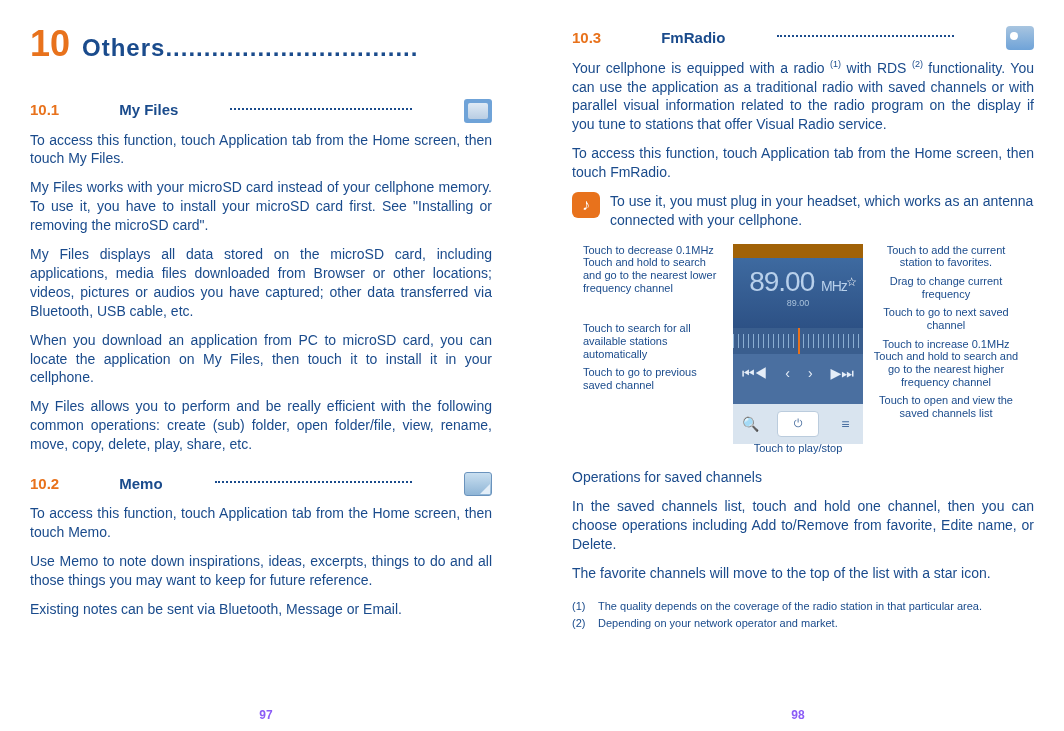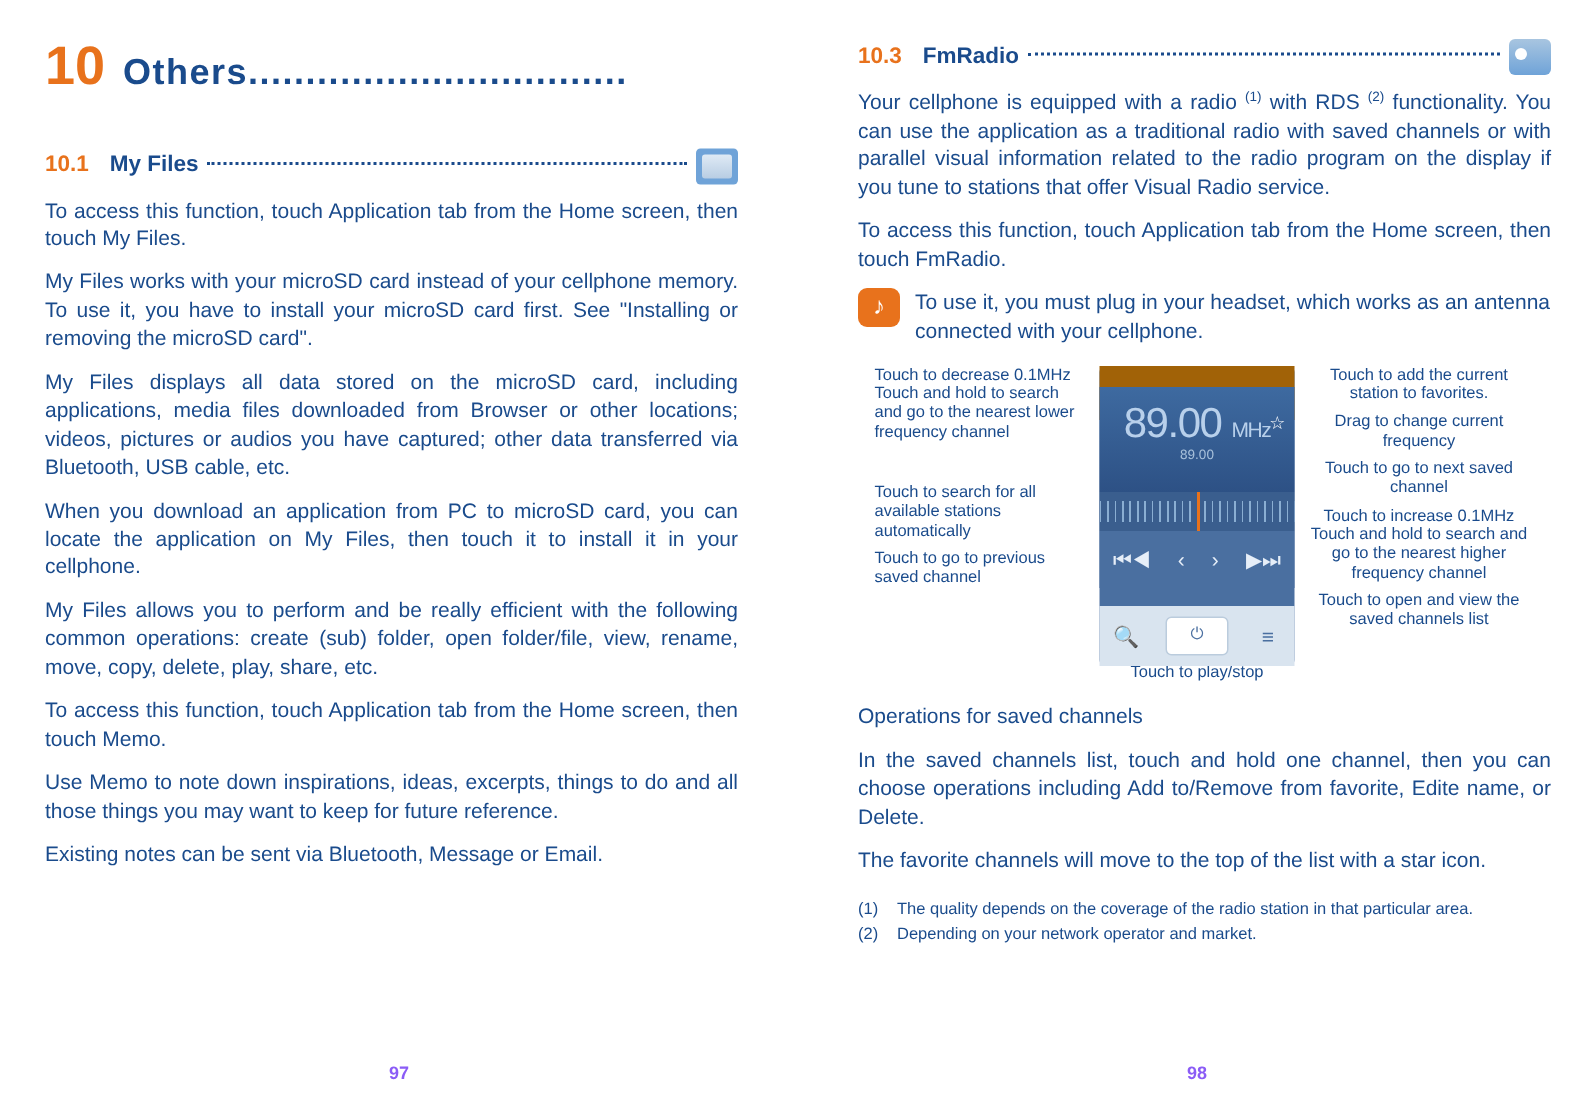--- a/index.html
+++ b/index.html
@@ -16,21 +16,21 @@
   }
   .col {
     width: 50%;
     padding: 20px 40px 20px 30px;
     position: relative;
   }
   .col-right { padding: 20px 30px 20px 40px; }
   .chapter-line { display:flex; align-items:baseline; gap:12px; margin-bottom:30px; }
   .chapter-num { font-size:36px; font-weight:bold; color:#e8721c; }
   .chapter-title { font-size:24px; font-weight:bold; color:#1a4b8c; letter-spacing:1px; }
-  .section-head { display:flex; align-items:center; margin-top:18px; margin-bottom:8px; }
+  .section-head { display:flex; align-items:center; margin-top:18px; margin-bottom:8px;gap:46px; }
   .sec-num { color:#e8721c; font-weight:bold; font-size:15px; margin-right:14px; }
   .sec-title { color:#1a4b8c; font-weight:bold; font-size:15px; }
   .sec-dots { flex:1; border-bottom:2px dotted #1a4b8c; margin:0 6px 4px 6px; height:1px; }
   .sec-icon {
     width:28px; height:24px; background:#6fa3d8; border-radius:3px;
     position:relative; display:inline-block;
   }
   .sec-icon.files::before{
     content:""; position:absolute; inset:4px; background:linear-gradient(#dfeaf5,#b8cde3); border-radius:2px;
   }
@@ -93,20 +93,26 @@
     <span class="sec-title">My Files</span>
     <span class="sec-dots"></span>
     <span class="sec-icon files"></span>
   </div>
   <p><span>To access this function, touch Application tab from the Home screen, then touch </span><span class="bold">My Files.</span></p>
   <p><span class="bold">My Files</span><span> works with your microSD card instead of your cellphone memory. To use it, you have to install your microSD card first. See </span><span class="bold">"Installing or removing the microSD card"</span><span>.</span></p>
   <p><span class="bold">My Files</span><span> displays all data stored on the microSD card, including applications, media files downloaded from Browser or other locations; videos, pictures or audios you have captured; other data transferred via Bluetooth, USB cable, etc.</span></p>
   <p>When you download an application from PC to microSD card, you can locate the application on My Files, then touch it to install it in your cellphone.</p>
   <p>My Files allows you to perform and be really efficient with the following common operations: create (sub) folder, open folder/file, view, rename, move, copy, delete, play, share, etc.</p>
 
+  <div class="section-head">
+    <span class="sec-num">10.2</span>
+    <span class="sec-title">Memo</span>
+    <span class="sec-dots"></span>
+    <span class="sec-icon memo"></span>
+  </div>
   <p><span>To access this function, touch Application tab from the Home screen, then touch </span><span class="bold">Memo.</span></p>
   <p><span>Use </span><span class="bold">Memo</span><span> to note down inspirations, ideas, excerpts, things to do and all those things you may want to keep for future reference.</span></p>
   <p>Existing notes can be sent via Bluetooth, Message or Email.</p>
 
   <div class="pagenum">97</div>
 </div>
 
 <div class="col col-right">
   <div class="section-head" style="margin-top:6px">
     <span class="sec-num">10.3</span>

